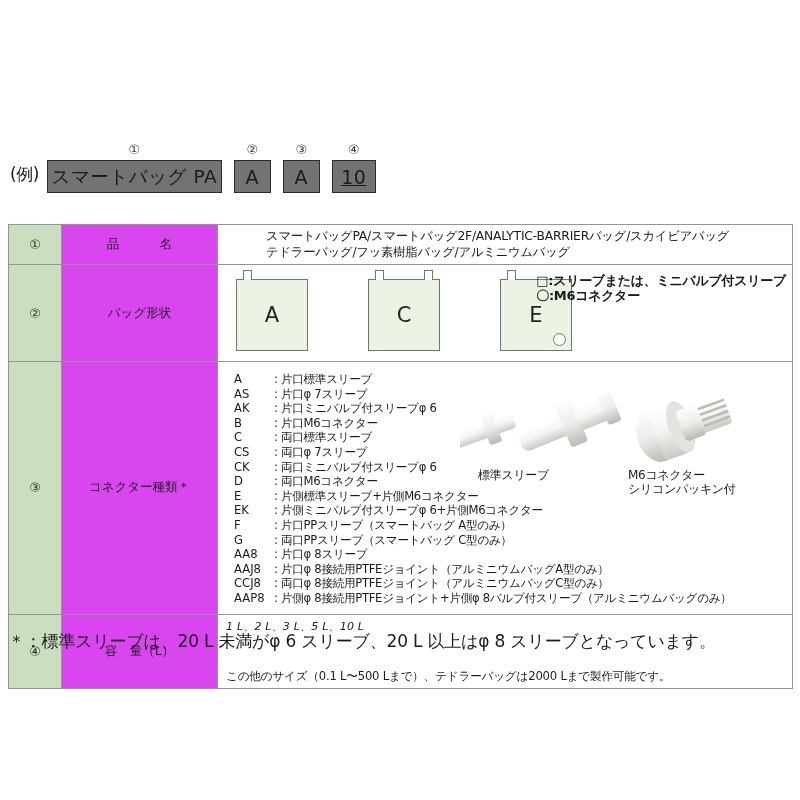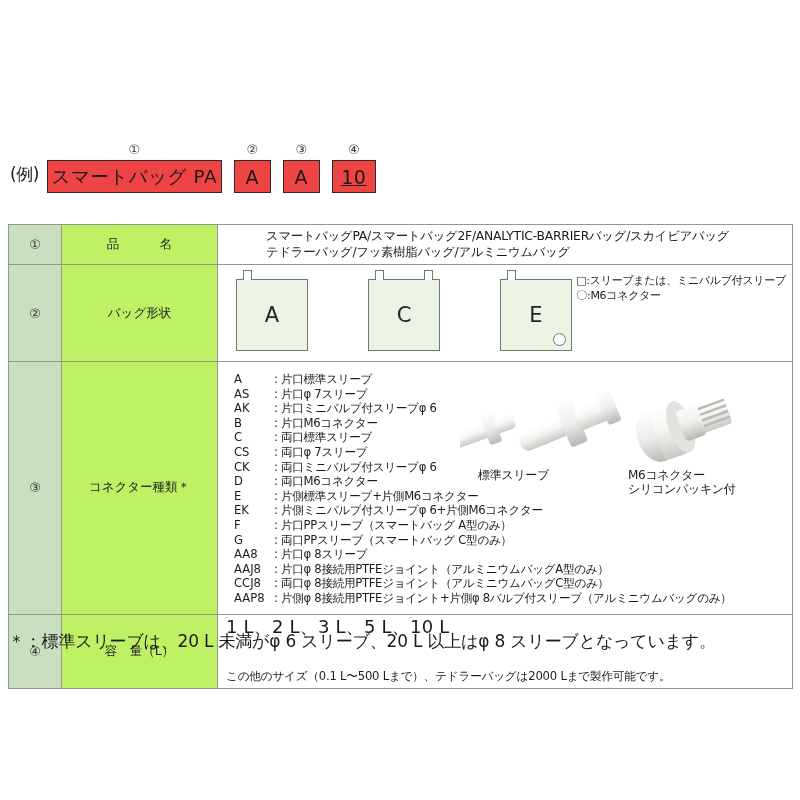--- a/index.html
+++ b/index.html
@@ -44,21 +44,21 @@
     margin-bottom: 3px;
   }
   .ex-box {
     border: 1.6px solid #2b2b2b;
     height: 33px;
     display: flex;
     align-items: center;
     justify-content: center;
     font-size: 19px;
     letter-spacing: 0.5px;
-    background: #ef4444;
+    background: #737373;
     box-sizing: border-box;
   }
   .ex-box.wide { width: 175px; font-size: 18.5px; }
   .ex-box.narrow { width: 37px; }
   .ex-box.num { width: 44px; text-decoration: underline; }
 
   
   #spec-table {
     position: absolute;
     left: 8px;
@@ -77,21 +77,21 @@
     background: #c9dfc0;
     text-align: center;
     font-size: 13px;
     color: #333;
   }
   .col-name {
     width: 155px;
     text-align: center;
     font-size: 12.5px;
     color: #222;
-    background: #bef264;
+    background: #d946ef;
   }
   .col-body {
     background: #fff;
     padding: 4px 0 4px 8px !important;
     font-size: 12px;
   }
   .wide-sp { letter-spacing: 14px; padding-left: 14px; }
 
   
   .r1-line {
@@ -145,24 +145,25 @@
     height: 13px;
     border: 1.4px solid #6f7a6f;
     border-radius: 50%;
     background: #fff;
     box-sizing: border-box;
   }
   .legend {
     position: absolute;
     right: 6px;
     top: 4px;
-    font-size: 11px;
+    font-size: 13px;
     line-height: 15px;
     white-space: nowrap;
     letter-spacing: -0.3px;
+    font-weight: bold;
   }
 
   
   .r3-wrap { position: relative; min-height: 230px; }
   .conn-list {
     padding: 6px 0 4px 8px;
     font-size: 11.6px;
     line-height: 14.6px;
     white-space: nowrap;
     position: relative;
@@ -186,21 +187,21 @@
     font-size: 12px;
     text-align: left;
     line-height: 14px;
     letter-spacing: -0.3px;
     color: #1a1a1a;
   }
   #cap-sleeve { left: 18px; top: 98px; width: 150px; }
   #cap-m6 { left: 168px; top: 98px; width: 160px; }
 
   
-  .r4-line1 { font-size: 18px; line-height: 16px; letter-spacing: 0.2px; }
+  .r4-line1 { font-size: 11px; line-height: 16px; letter-spacing: 0.2px; font-style: italic; }
   .r4-line2 { font-size: 11.6px; line-height: 16px; letter-spacing: -0.2px; margin-top: 33px; }
 
   
   #footnote {
     position: absolute;
     left: 8px;
     top: 630px;
     font-size: 17px;
     letter-spacing: -0.2px;
     color: #1a1a1a;

